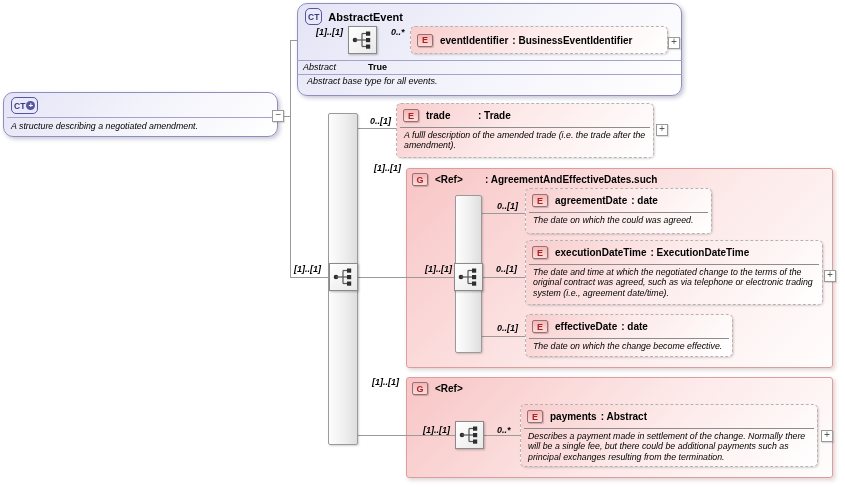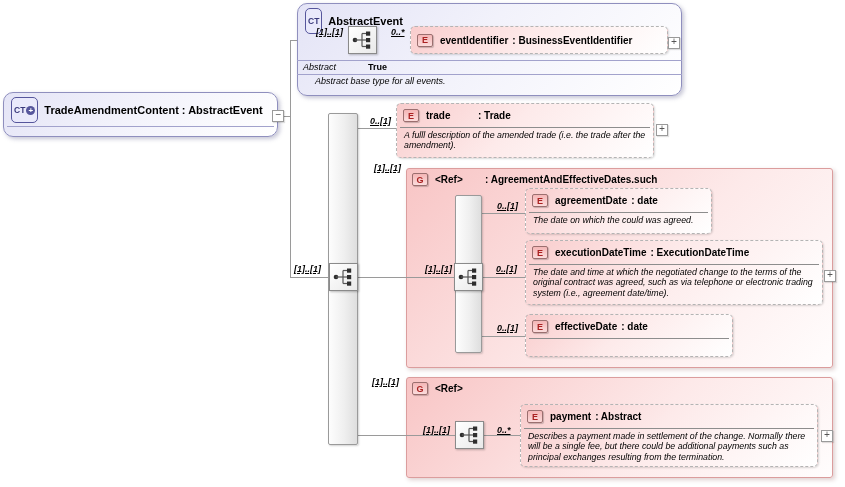--- a/index.html
+++ b/index.html
@@ -5,31 +5,31 @@
   * { margin: 0; padding: 0; box-sizing: border-box; }
   html,body { background:#fff; }
   body { font-family: "Liberation Sans", sans-serif; }
   #canvas { position: relative; width: 845px; height: 487px; background: #fff; overflow: hidden; }
 
   
   .hline { position: absolute; height: 0; border-top: 1px solid #9a9a9a; z-index: 2; }
   .vline { position: absolute; width: 0; border-left: 1px solid #9a9a9a; z-index: 2; }
 
   
-  .card { position: absolute; font: bold italic 9px "Liberation Sans", sans-serif; color: #000; z-index: 6; white-space: nowrap; text-decoration: underline; }
+  .card { position: absolute; font: bold italic 9px "Liberation Sans", sans-serif; color: #000; z-index: 6; white-space: nowrap; }
 
   
   .ctbox { position: absolute; border: 1px solid #8f8fbe; border-radius: 10px;
            background: linear-gradient(135deg, #e4e4f6 0%, #f2f2fb 45%, #ffffff 100%);
            box-shadow: 2px 2px 4px rgba(110,110,150,.40); z-index: 3; }
   .ct-title { display: flex; align-items: center; gap: 6px; padding: 4px 7px 3px 7px;
               font-weight: bold; font-size: 11px; color: #000; white-space: nowrap; }
   .ct-icon { display: inline-flex; align-items: center; border: 1px solid #56569c; border-radius: 5px;
              background: #e9e9fb; color: #39397c; font-weight: bold; font-size: 8.5px;
-             padding: 0 2px; height: 26px; line-height: 12px; }
+             padding: 0 2px; height: 17px; line-height: 12px; }
   .plus-badge { display: inline-block; width: 9px; height: 9px; margin-left: 1px; border-radius: 50%;
                 background: #56569c; color: #fff; font-size: 8px; line-height: 9px; text-align: center;
                 font-weight: bold; }
   .sep { border-top: 1px solid #a2a2cc; margin: 0 3px; }
   .desc { font-style: italic; font-size: 8.8px; line-height: 10.5px; color: #000; padding: 3px 7px 2px 7px; }
 
   
   .el { position: absolute; border: 1px dashed #b4b4b4; border-radius: 5px;
         background: linear-gradient(135deg, #f9cdcd 0%, #fdeaea 45%, #ffffff 100%);
         box-shadow: 1px 1px 2px rgba(0,0,0,.15); z-index: 4; }
@@ -102,40 +102,40 @@
   <div class="hline" style="left:482px; top:336px; width:43px;"></div>
   <div class="hline" style="left:358px; top:435px; width:97px;"></div>
   <div class="hline" style="left:484px; top:435px; width:36px;"></div>
 
   <div class="ctbox" style="left:3px; top:92px; width:275px; height:45px;">
     <div class="ct-title">
       <span class="ct-icon">
           <span>CT</span>
           <span class="plus-badge">+</span>
         </span>
-      <span>TradeAmendmentContent : AbstractEvent</span>
     </div>
     <div class="sep"></div>
+    <div class="desc">A structure describing a negotiated amendment.</div>
   </div>
   <div class="toggle" style="left:272px; top:110px;">−</div>
 
   <div class="ctbox" style="left:297px; top:3px; width:385px; height:93px;">
     <div class="ct-title">
       <span class="ct-icon">
           <span>CT</span>
         </span>
       <span>AbstractEvent</span>
     </div>
   </div>
   <div class="hline" style="left:297px; top:60px; width:385px; border-color:#a2a2cc; z-index:4;"></div>
   <div class="ae-row" style="left:303px; top:62px;">
     <span class="prop-label">Abstract</span><span class="prop-value">True</span>
   </div>
   <div class="hline" style="left:297px; top:74px; width:385px; border-color:#a2a2cc; z-index:4;"></div>
-  <div class="ae-row desc" style="left:309px; top:73px; padding:3px 6px;">Abstract base type for all events.</div>
+  <div class="ae-row desc" style="left:301px; top:73px; padding:3px 6px;">Abstract base type for all events.</div>
 
   <div class="seqicon" style="left:348px; top:26px;">
     <svg width="25" height="24" viewBox="0 0 25 24">
       <circle cx="5" cy="12" r="2.3" fill="#2e2e2e"></circle>
       <line x1="5" y1="12" x2="12" y2="12" stroke="#555" stroke-width="1.2"></line>
       <line x1="12" y1="5.5" x2="12" y2="18.5" stroke="#555" stroke-width="1.2"></line>
       <line x1="12" y1="5.5" x2="17" y2="5.5" stroke="#555" stroke-width="1.2"></line>
       <line x1="12" y1="12" x2="17" y2="12" stroke="#555" stroke-width="1.2"></line>
       <line x1="12" y1="18.5" x2="17" y2="18.5" stroke="#555" stroke-width="1.2"></line>
       <rect x="16" y="3.5" width="4.2" height="4.2" fill="#2e2e2e"></rect>
@@ -215,40 +215,41 @@
   </div>
   <div class="toggle" style="left:824px; top:270px;">+</div>
 
   <div class="el" style="left:525px; top:314px; width:208px; height:43px;">
     <div class="el-title">
       <span class="badge">E</span>
       <span class="nm">effectiveDate</span>
       <span>: date</span>
     </div>
     <div class="el-sep"></div>
+    <div class="el-desc">The date on which the change become effective.</div>
   </div>
 
   <div class="seqicon" style="left:455px; top:421px;">
     <svg width="25" height="24" viewBox="0 0 25 24">
       <circle cx="5" cy="12" r="2.3" fill="#2e2e2e"></circle>
       <line x1="5" y1="12" x2="12" y2="12" stroke="#555" stroke-width="1.2"></line>
       <line x1="12" y1="5.5" x2="12" y2="18.5" stroke="#555" stroke-width="1.2"></line>
       <line x1="12" y1="5.5" x2="17" y2="5.5" stroke="#555" stroke-width="1.2"></line>
       <line x1="12" y1="12" x2="17" y2="12" stroke="#555" stroke-width="1.2"></line>
       <line x1="12" y1="18.5" x2="17" y2="18.5" stroke="#555" stroke-width="1.2"></line>
       <rect x="16" y="3.5" width="4.2" height="4.2" fill="#2e2e2e"></rect>
       <rect x="16" y="10" width="4.2" height="4.2" fill="#2e2e2e"></rect>
       <rect x="16" y="16.5" width="4.2" height="4.2" fill="#2e2e2e"></rect>
     </svg>
   </div>
 
   <div class="el" style="left:520px; top:404px; width:298px; height:63px;">
     <div class="el-title">
       <span class="badge">E</span>
-      <span class="nm">payment</span>
+      <span class="nm">payments</span>
       <span>: Abstract</span>
     </div>
     <div class="el-sep"></div>
     <div class="el-desc">Describes a payment made in settlement of the change. Normally there will be a single fee, but there could be additional payments such as principal exchanges resulting from the termination.</div>
   </div>
   <div class="toggle" style="left:821px; top:430px;">+</div>
 
   <div class="card" style="left:316px; top:27px;">[1]..[1]</div>
   <div class="card" style="left:391px; top:27px;">0..*</div>
   <div class="card" style="left:294px; top:264px;">[1]..[1]</div>

